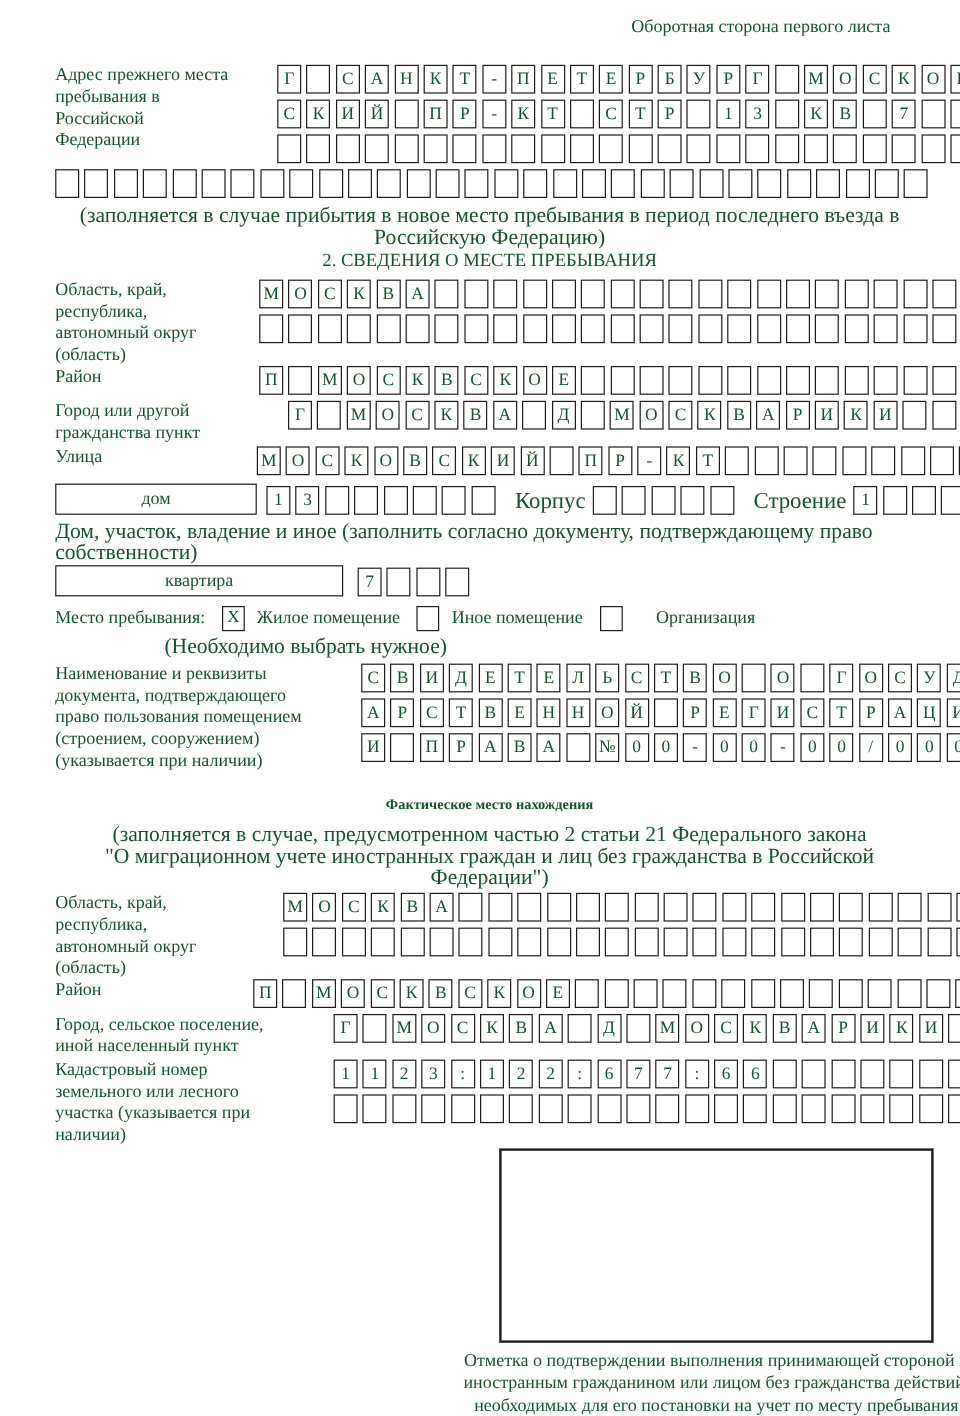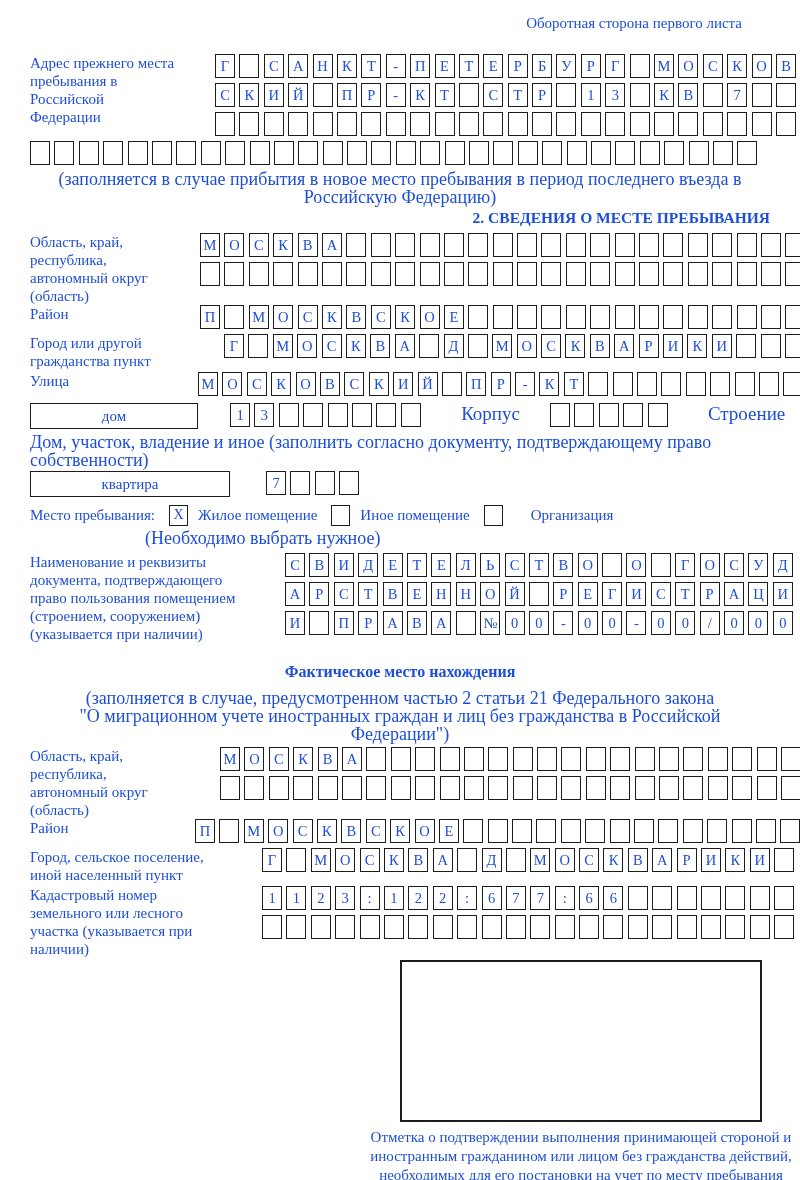--- a/index.html
+++ b/index.html
@@ -1,56 +1,56 @@
 <!DOCTYPE html>
 <html><head>
 <meta charset="utf-8">
 <style>
   html,body{margin:0;padding:0;background:#fff;}
   .page{
     width:800px;height:1180px;box-sizing:border-box;
-    padding:14px 30px 0 30px;background:#fff;color:#1d4ed8;
+    padding:14px 30px 0 46px;background:#fff;color:#14532d;
     font-family:"Liberation Serif","DejaVu Serif",serif;
     overflow:hidden;position:relative;
   }
   .hdr{text-align:right;font-size:15px;line-height:18px;padding-right:28px;margin-bottom:22px;}
   .field{display:flex;align-items:flex-start;gap:40px;}
   .lbl{font-size:15px;line-height:18px;flex:none;}
   .w145{width:145px}.w130{width:130px}.w154{width:154px}.w128{width:128px}
   .w215{width:215px}.w150{width:150px}.w125{width:125px}.w192{width:192px}
   .grid{flex:1;min-width:0;}
   .cellrow{display:flex;height:24px;margin-bottom:5px;}
   .cell{
     flex:none;width:20px;height:24px;box-sizing:border-box;
     border:1.6px solid #1c1c1c;margin-right:4.4px;
     display:flex;align-items:center;justify-content:center;
     font-size:14.5px;line-height:1;
   }
   .note{font-size:18px;line-height:18px;}
   .center{text-align:center;}
-  .sec-title{text-align:right;font-weight:bold;font-size:15.5px;margin:3px 0 6px 0;}
-  .sub-title{text-align:center;font-weight:bold;font-size:16px;margin:6px 0 8px 0;}
+  .sec-title{text-align:center;font-weight:normal;font-size:15.5px;margin:3px 0 6px 0;}
+  .sub-title{text-align:center;font-weight:bold;font-size:12px;margin:6px 0 8px 0;}
   .minh72{min-height:72px}.minh38{min-height:38px}.minh102{min-height:104px}.minh68{min-height:68px}
   .mb2{margin-bottom:2px}.mb4{margin-bottom:4px}
-  .houserow{display:flex;align-items:flex-start;height:26px;margin-bottom:4px;margin-top:2px;gap:24px;}
+  .houserow{display:flex;align-items:flex-end;height:26px;margin-bottom:4px;margin-top:2px;}
   .boxlabel{
     border:1.6px solid #1c1c1c;height:26px;box-sizing:border-box;flex:none;
     display:flex;align-items:center;justify-content:center;font-size:15px;
   }
   .bw168{width:168px;margin-right:8px;}
-  .bw200{width:200px;margin-right:12px;}
+  .bw200{width:240px;margin-right:12px;}
   .houserow .cellrow{margin-bottom:0;}
   .inline-lbl{font-size:19px;flex:none;margin:0 6px 0 12px;}
   .stayrow{display:flex;align-items:center;font-size:15px;margin:6px 0 2px 0;height:24px;}
   .checkbox{
     width:19px;height:21px;box-sizing:border-box;border:1.6px solid #1c1c1c;flex:none;
     display:flex;align-items:center;justify-content:center;font-size:14px;
     margin:0 10px 0 14px;
   }
-  .sel-note{margin-left:115px;margin-bottom:6px;}
+  .sel-note{margin-left:91px;margin-bottom:6px;}
   .markbox{width:362px;height:162px;box-sizing:border-box;border:2px solid #1c1c1c;margin-left:370px;margin-top:2px;}
   .caption{width:460px;margin-left:321px;margin-top:6px;text-align:center;font-size:15px;line-height:19px;}
 </style>
 </head>
 <body>
 
 <div class="page">
 
   <div class="hdr">Оборотная сторона первого листа</div>
 

